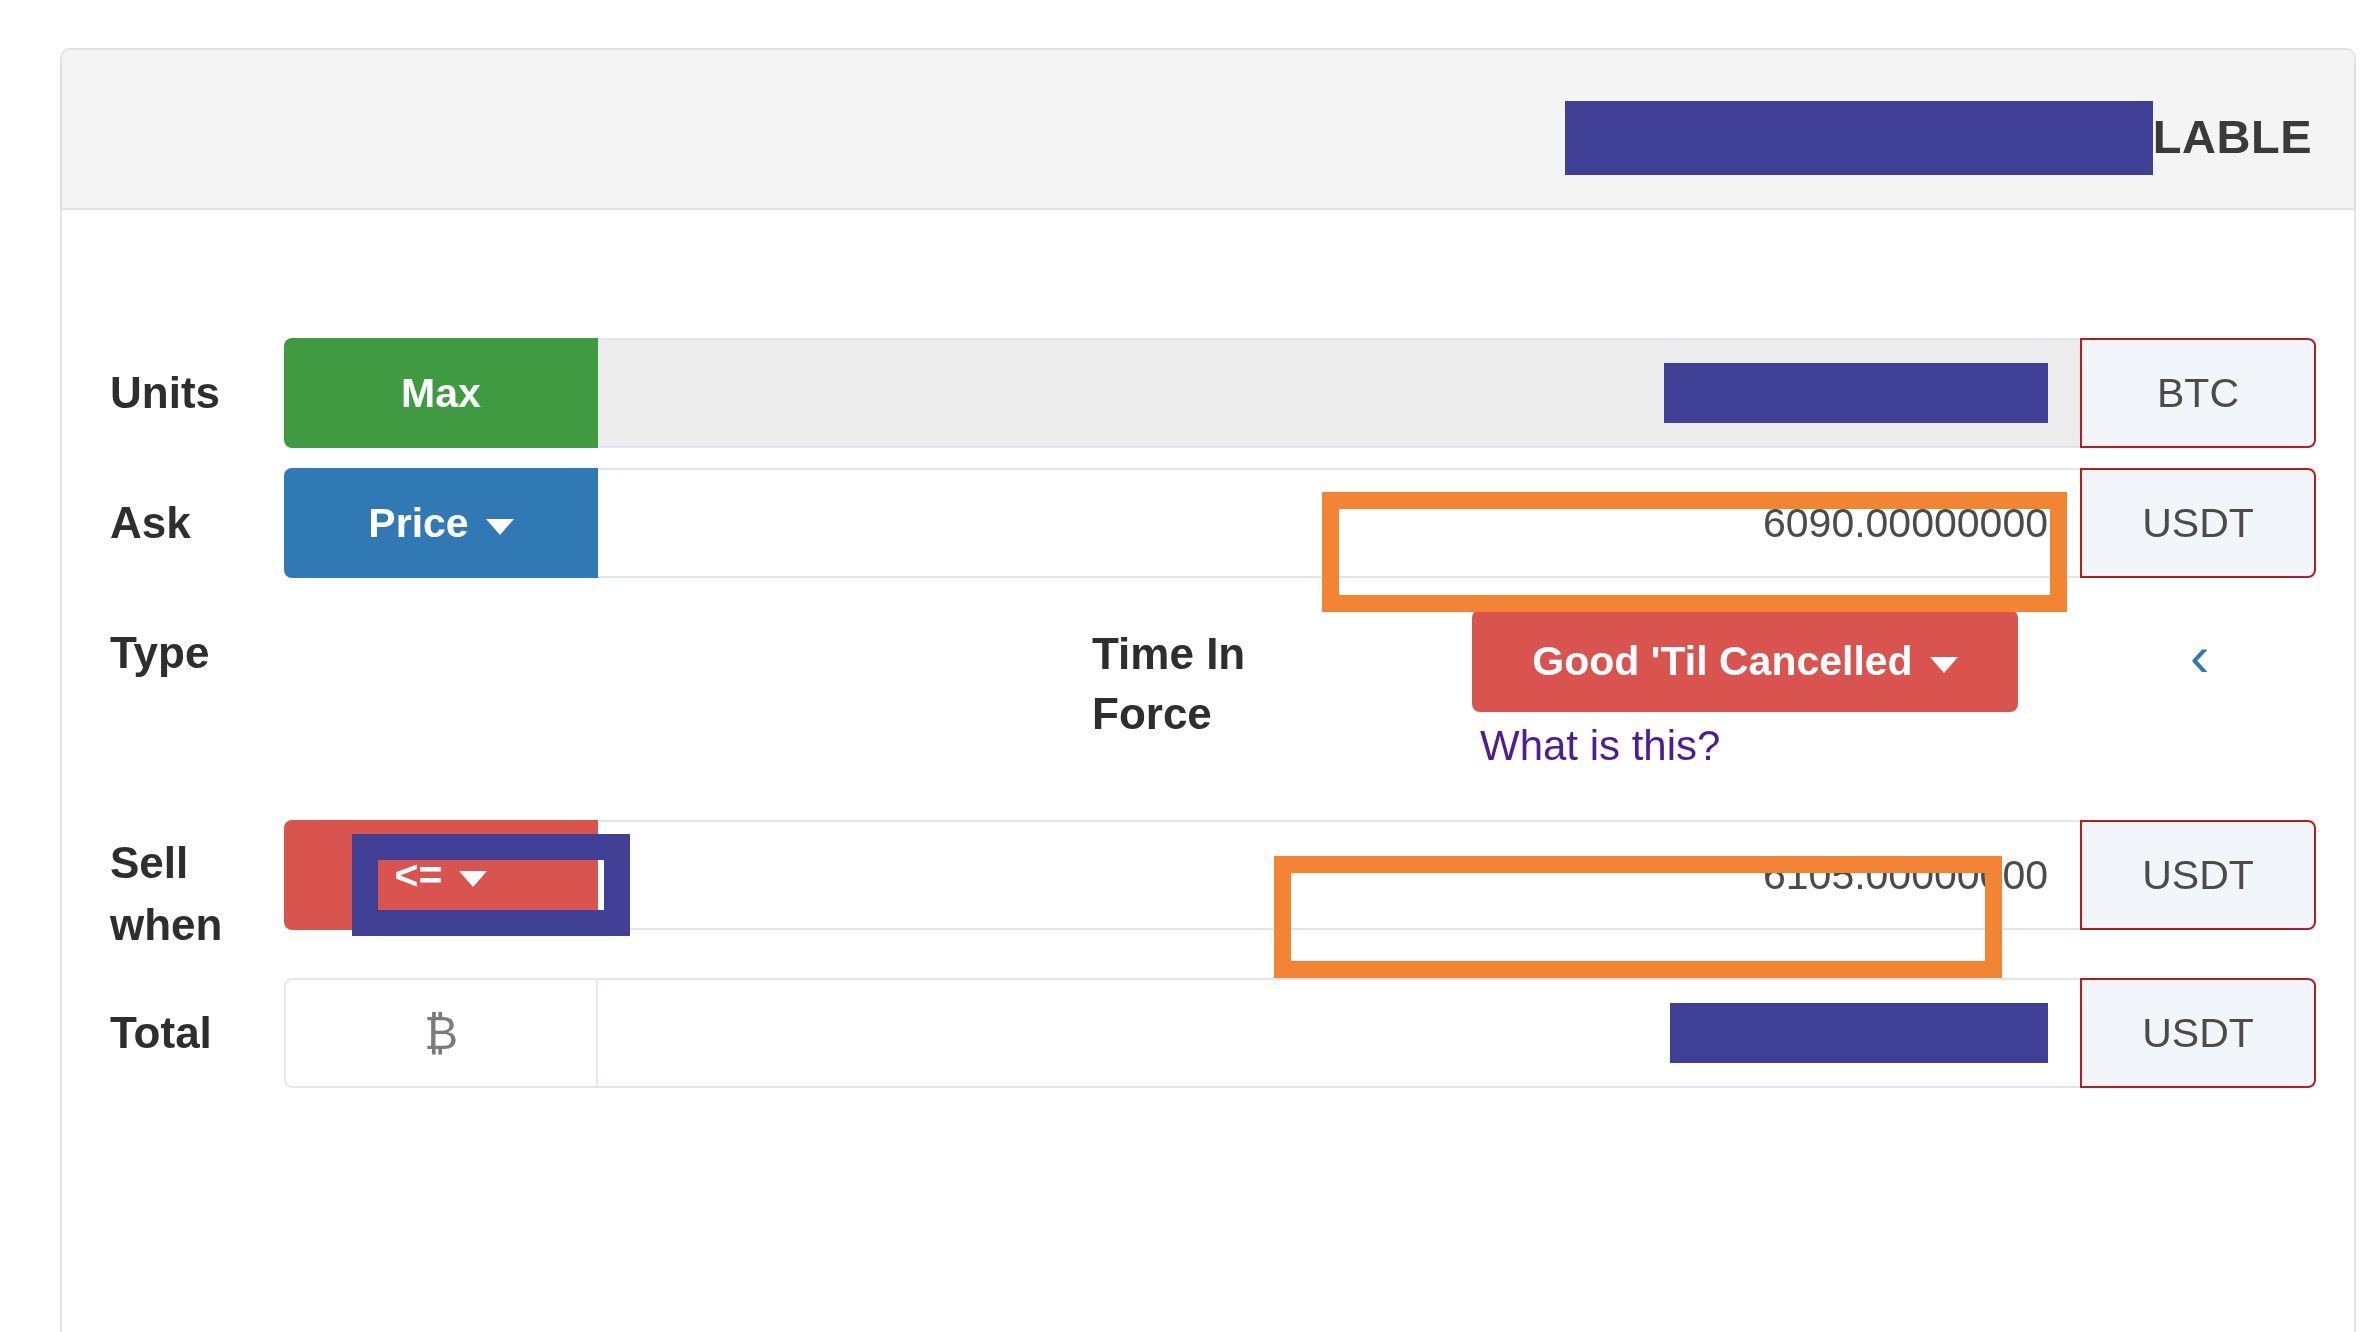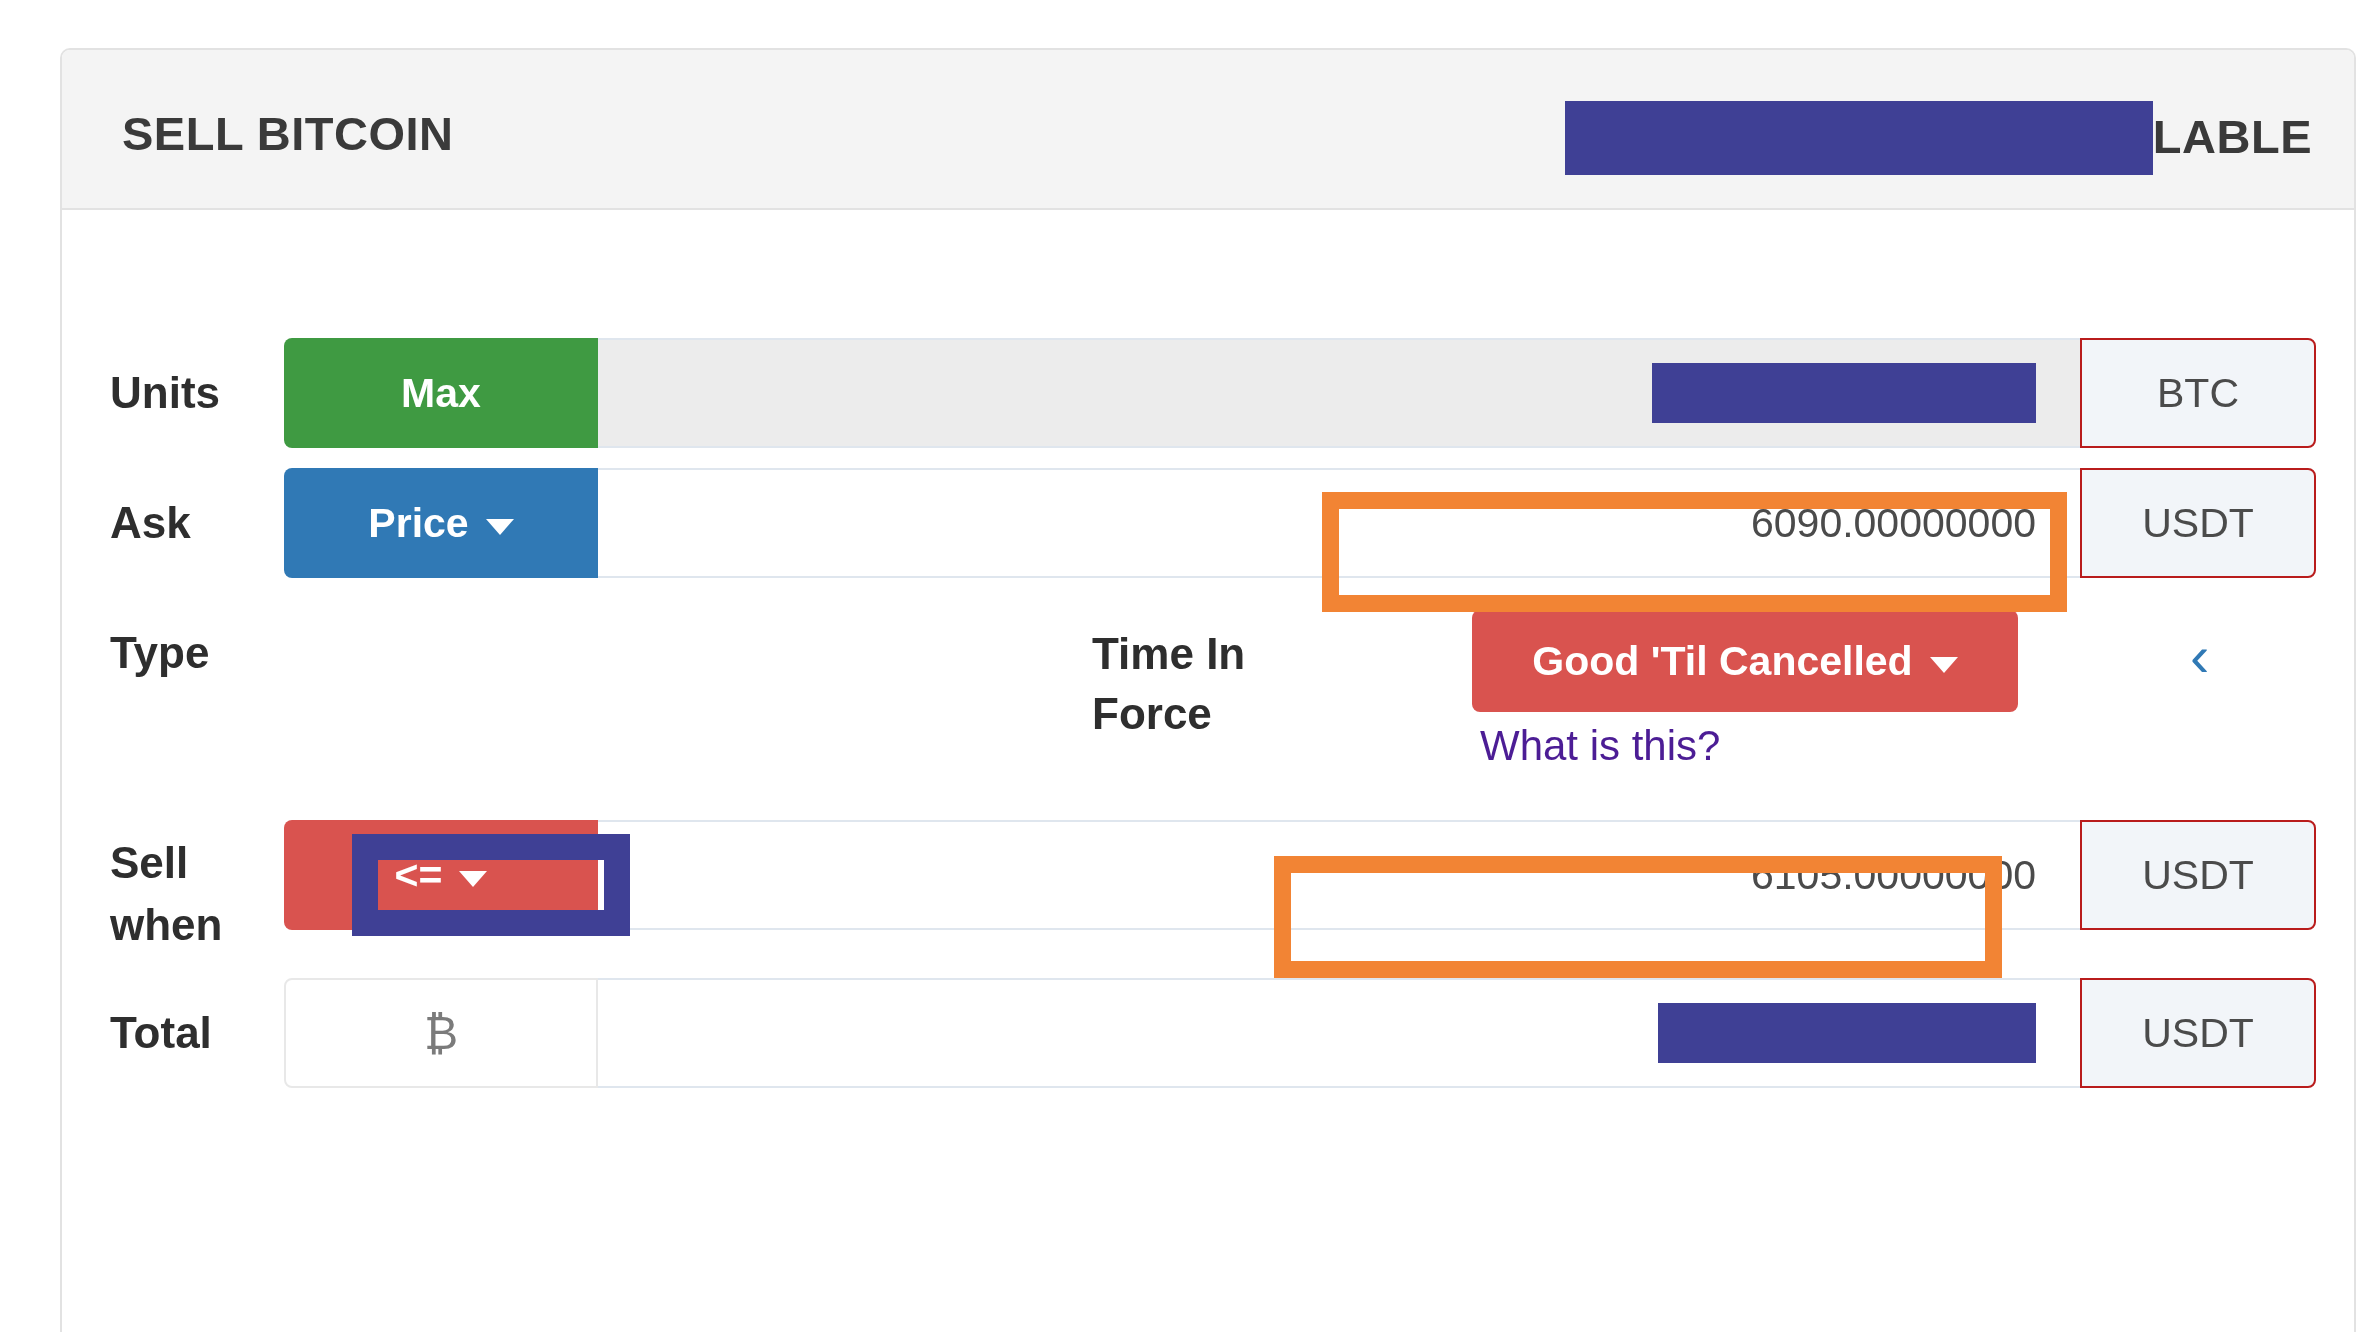--- a/index.html
+++ b/index.html
@@ -135,21 +135,21 @@
     flex: 1 1 auto;
     border: 2px solid #dfe6ee;
     border-left: none;
     border-right: none;
     background: #ffffff;
     font-size: 41px;
     color: #4b4b4b;
     display: flex;
     align-items: center;
     justify-content: flex-end;
-    padding-right: 44px;
+    padding-right: 32px;
     box-sizing: border-box;
   }
   .field.disabled { background: #ececec; }
 
   .addon {
     width: 236px;
     background: #f2f5f9;
     border: 2px solid #b91c1c;
     border-radius: 0 8px 8px 0;
     font-size: 41px;
@@ -252,21 +252,20 @@
   #annot-ask   { left: 1260px; top: 282px; width: 745px; height: 120px; }
   #annot-sell  { left: 1212px; top: 646px; width: 728px; height: 122px; }
   #annot-op    { left: 290px;  top: 624px; width: 278px; height: 102px; }
 </style>
 </head>
 <body>
 
 <div id="panel">
 
   <div id="panel-header">
-    <div id="panel-title">SELL BITCOIN</div>
     <div id="header-right"><span id="header-redaction" class="redaction"></span><span>LABLE</span></div>
   </div>
 
   <div id="panel-body">
 
     <div class="row" id="row-units">
       <div class="row-label">Units</div>
       <div class="igroup">
         <button class="btn btn-green">Max</button>
         <div class="field disabled">

